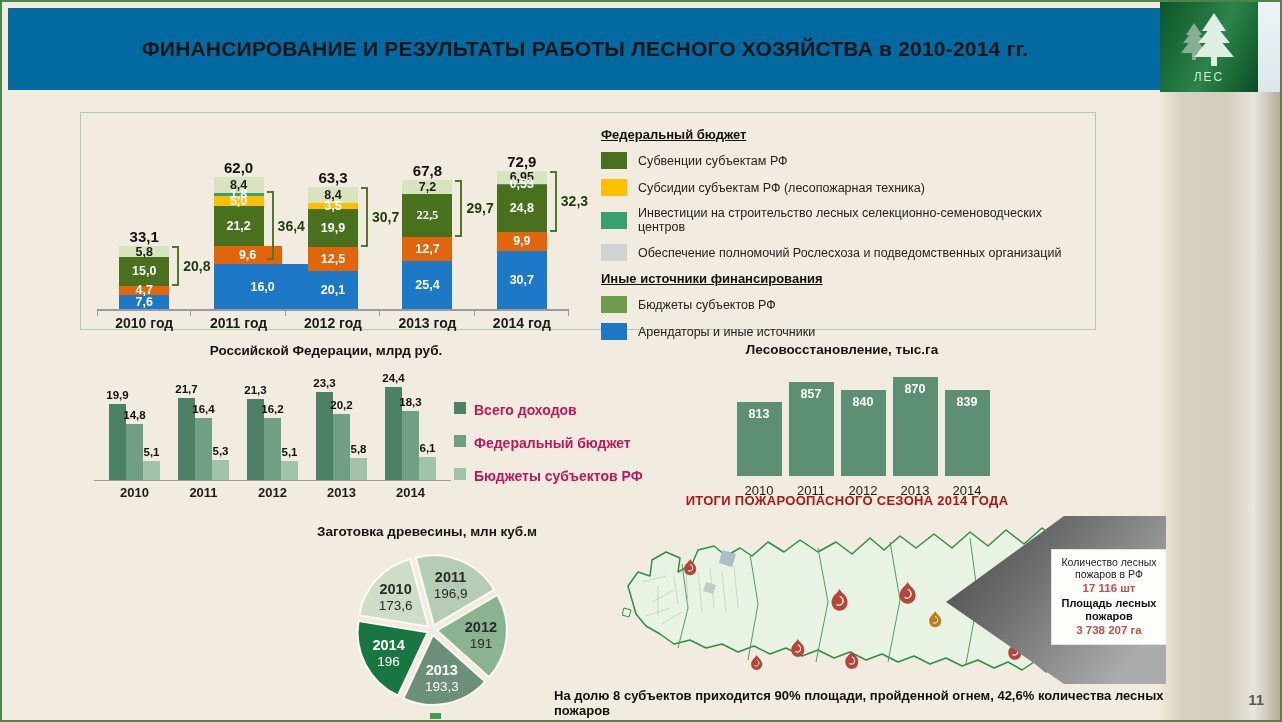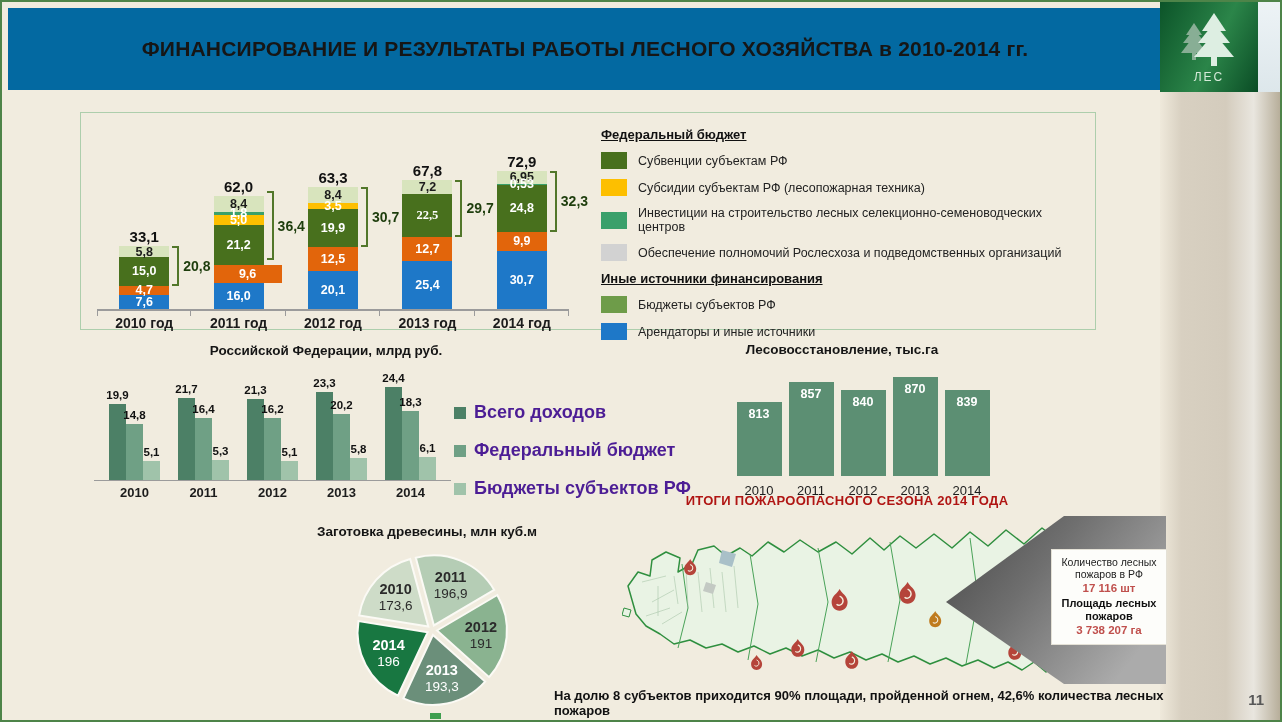--- a/index.html
+++ b/index.html
@@ -43,21 +43,21 @@
   
   .pay-title{position:absolute;left:85px;top:340px;width:478px;text-align:center;font-size:13.5px;font-weight:bold;color:#151515;line-height:1.3;}
   .pay-chart{position:absolute;left:92px;top:382px;}
   .pay-plot{display:flex;align-items:flex-end;height:96px;border-bottom:1.5px solid #9b9b9b;padding:0 6px;}
   .pay-group{display:flex;align-items:flex-end;margin:0 9px;}
   .pay-bar{width:17px;position:relative;}
   .pay-bar span{position:absolute;top:-15px;left:50%;transform:translateX(-50%);font-size:11.5px;font-weight:600;color:#111;white-space:nowrap;}
   .pay-cats{display:flex;padding:0 6px;}
   .pay-cat{width:51px;margin:0 9px;text-align:center;font-size:13px;font-weight:bold;color:#1c1c1c;padding-top:4px;}
   .pay-legend{position:absolute;left:452px;top:400px;}
-  .pay-leg-item{display:flex;align-items:center;margin-bottom:17px;font-size:18px;font-weight:bold;color:#4c1d95;}
+  .pay-leg-item{display:flex;margin-bottom:17px;font-size:14px;font-weight:bold;color:#be185d;}
   .pay-leg-sw{width:12px;height:12px;margin-right:8px;flex:none;}
 
   
   .ref-title{position:absolute;left:690px;top:340px;width:300px;text-align:center;font-size:13.5px;font-weight:bold;color:#151515;}
   .ref-chart{position:absolute;left:731px;top:362px;}
   .ref-plot{display:flex;align-items:flex-end;height:112px;}
   .ref-bar{width:45px;margin:0 3.5px;position:relative;}
   .ref-bar span{position:absolute;top:5px;left:50%;transform:translateX(-50%);color:#fff;font-weight:bold;font-size:12.5px;}
   .ref-cats{display:flex;}
   .ref-cat{width:45px;margin:0 3.5px;text-align:center;font-size:13px;color:#1c1c1c;padding-top:7px;}
@@ -144,21 +144,21 @@
               </div>
               <div class="fin-seg" style="height: 9.5px; background: rgb(253, 191, 0);">
                 <span>5,0</span>
               </div>
               <div class="fin-seg" style="height: 40.3px; background: rgb(72, 112, 29);">
                 <span>21,2</span>
               </div>
               <div class="fin-seg" style="height: 18.2px; background: rgb(226, 101, 11); padding-left: 18px;">
                 <span>9,6</span>
               </div>
-              <div class="fin-seg" style="height: 26px; background: rgb(30, 120, 200);">
+              <div class="fin-seg" style="height: 45px; background: rgb(30, 120, 200); padding-left: 48px;">
                 <span>16,0</span>
               </div>
             </div>
             <div class="fin-bracket" style="height: 69.2px; bottom: 48.6px;">
               <b>36,4</b>
             </div>
           </div>
           <div class="fin-col">
             <div class="fin-total">63,3</div>
             <div class="fin-stack">

